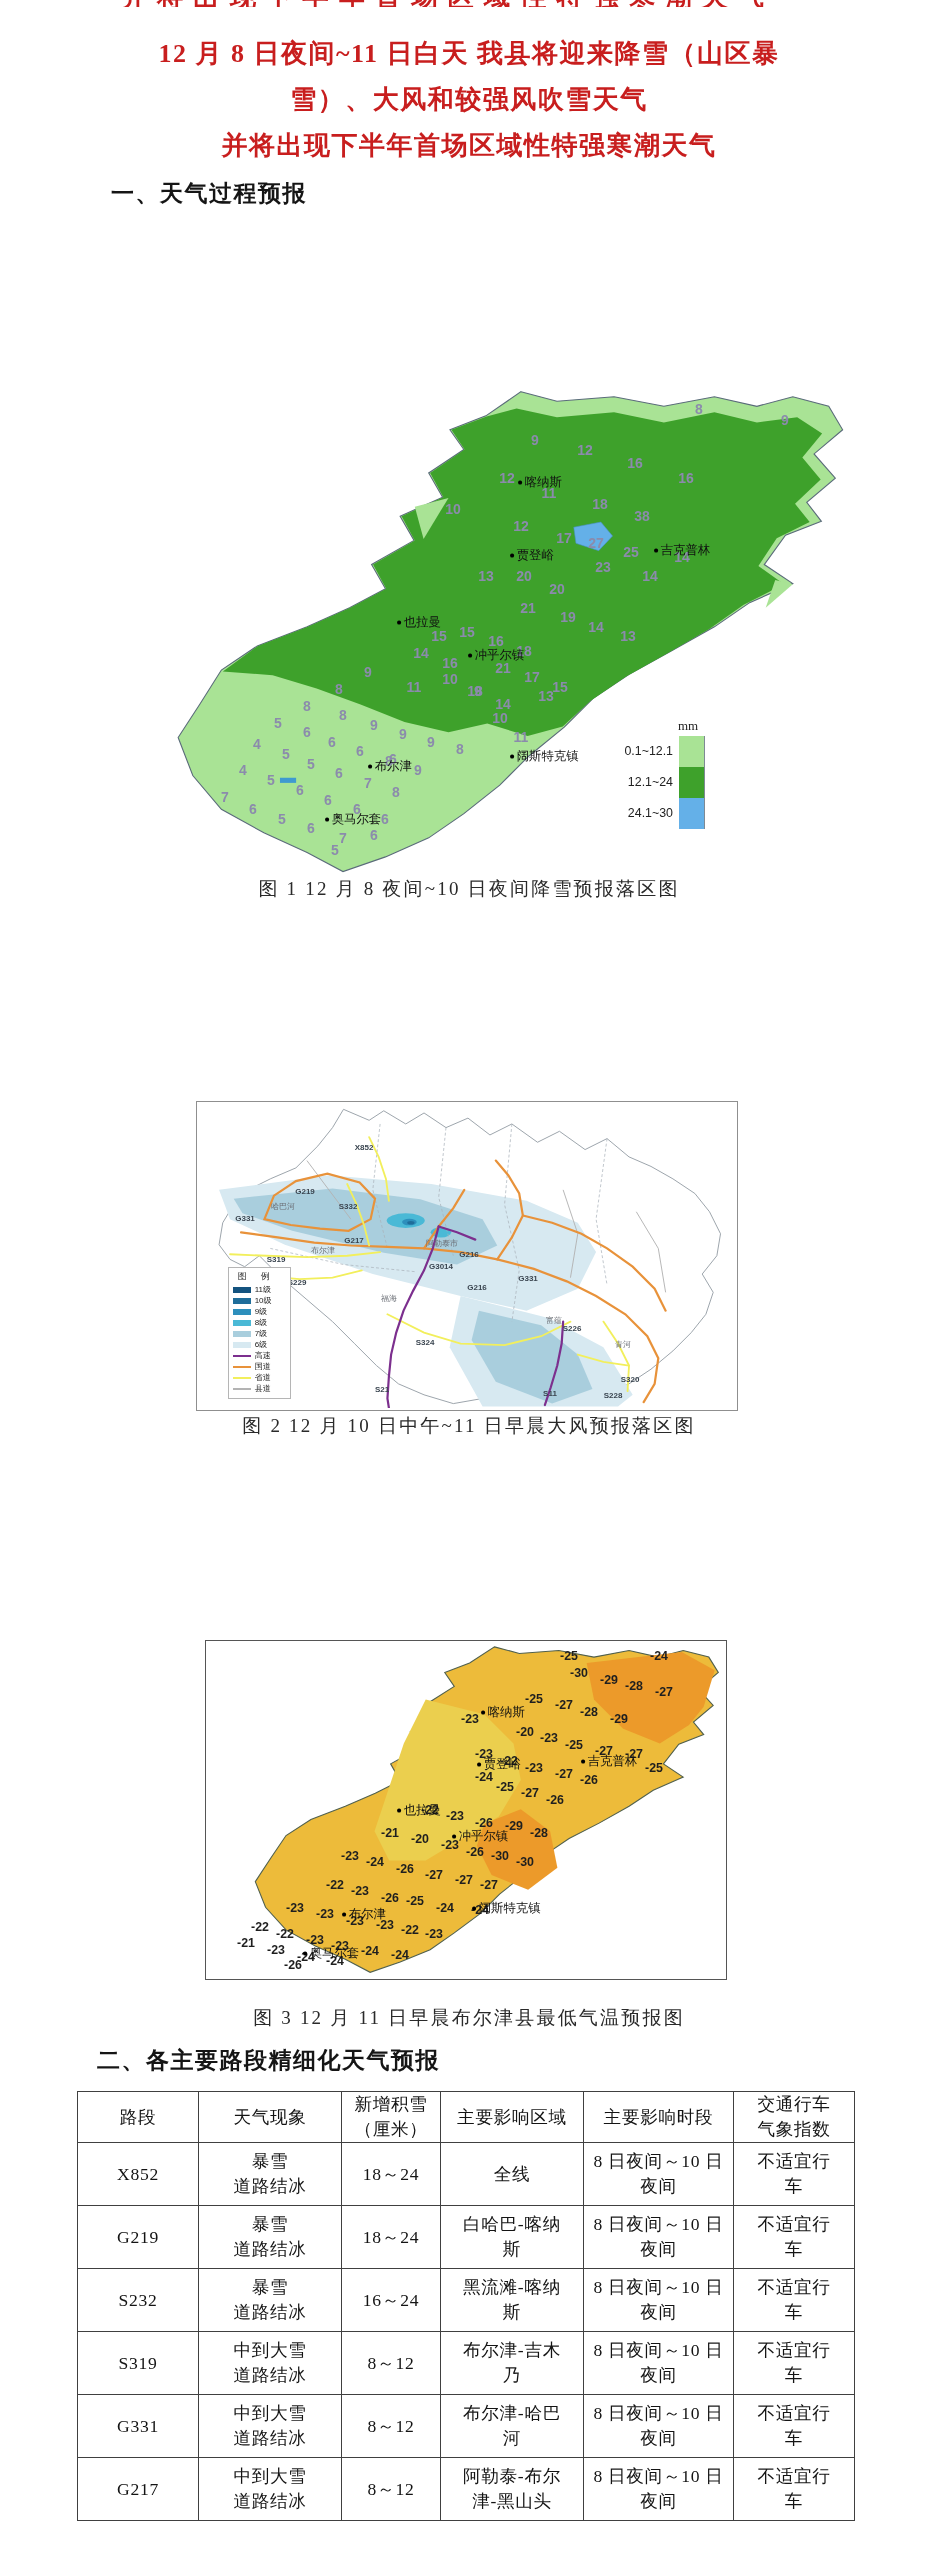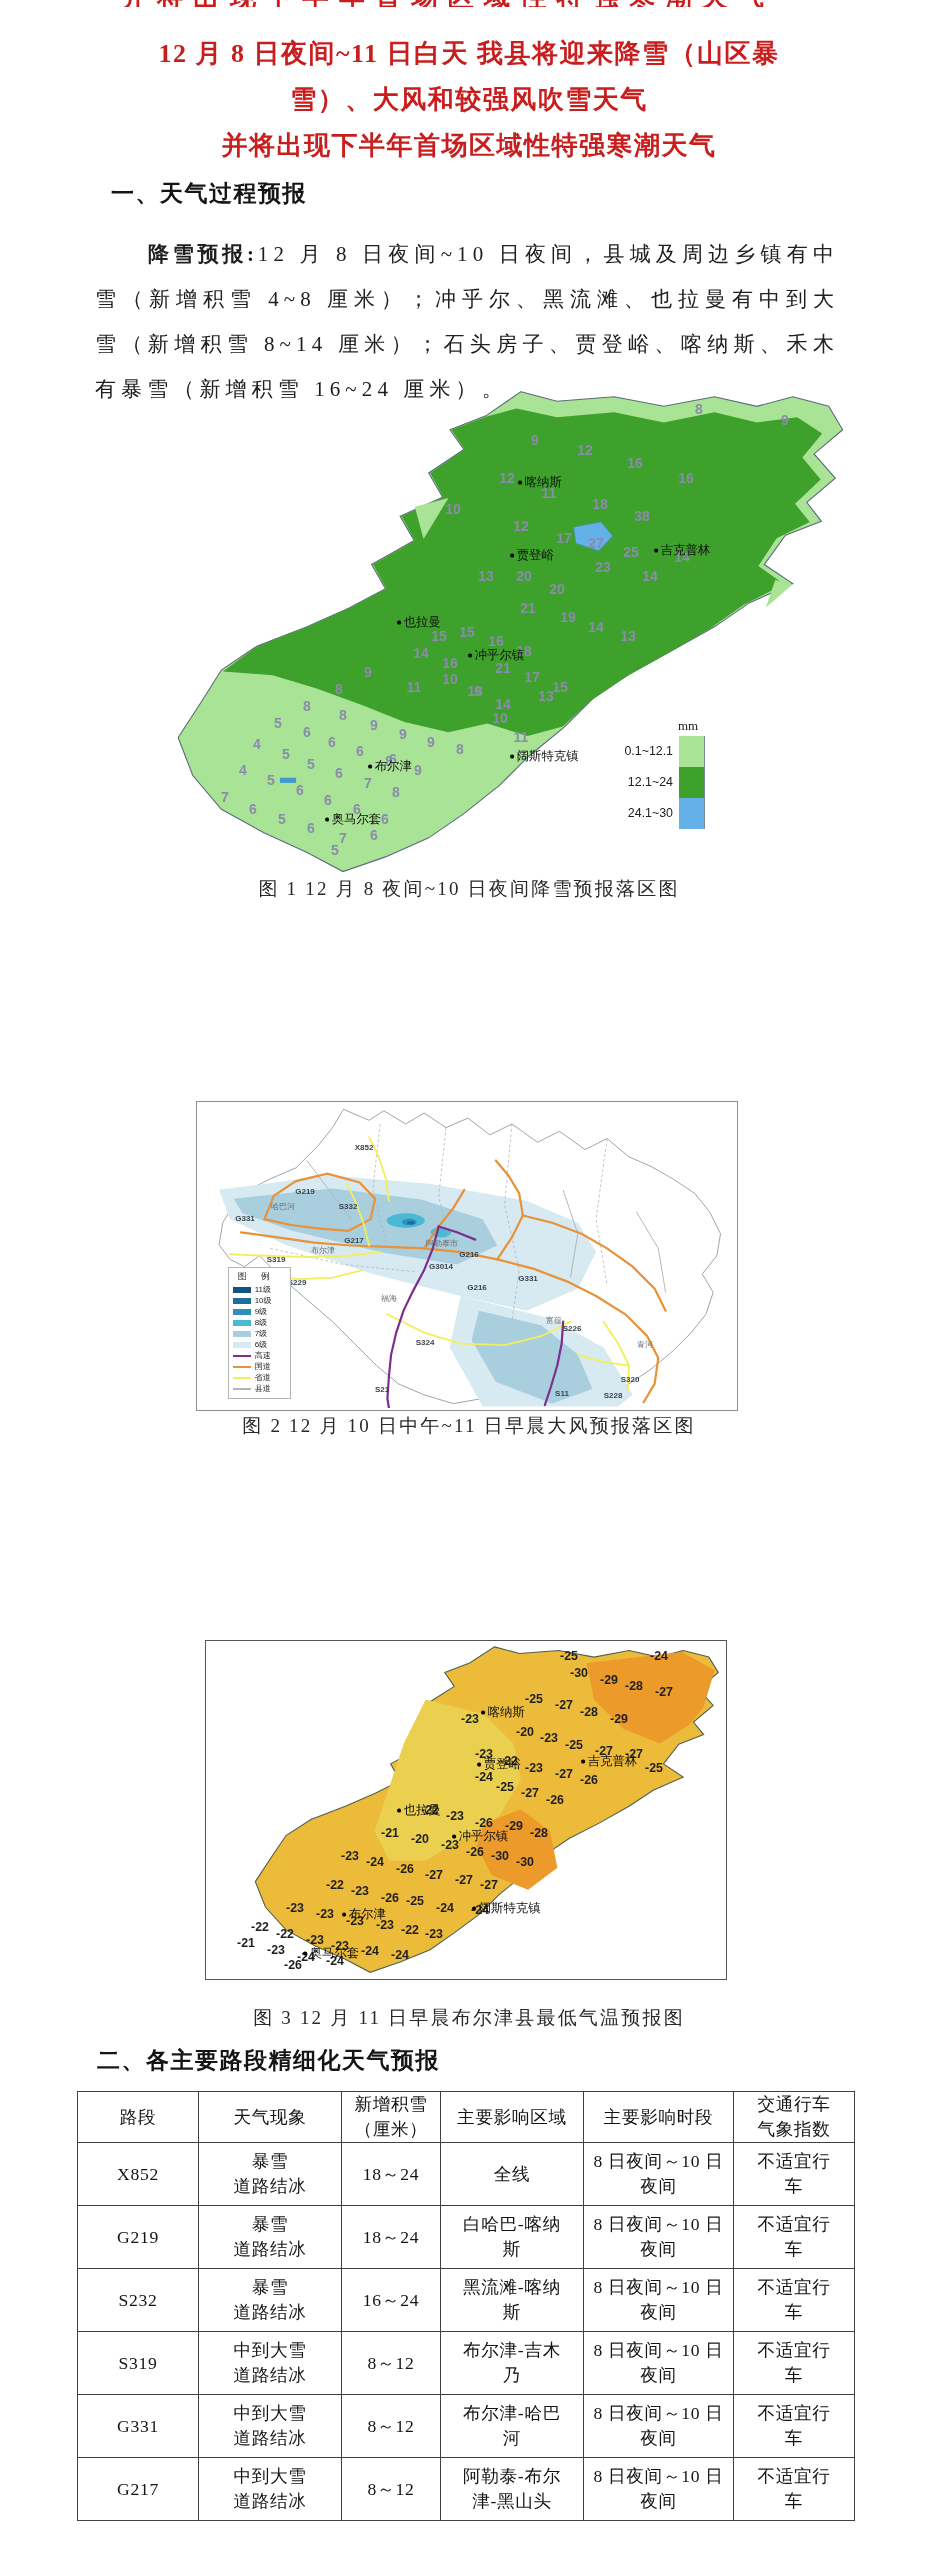--- a/index.html
+++ b/index.html
@@ -91,21 +91,20 @@
   </div>
 
   <div id="title">
       <div class="title-line">12 月 8 日夜间~11 日白天 我县将迎来降雪（山区暴</div>
       <div class="title-line">雪）、大风和较强风吹雪天气</div>
       <div class="title-line">并将出现下半年首场区域性特强寒潮天气</div>
     </div>
 
   <div id="h1" class="h-sec">一、天气过程预报</div>
 
-  <p id="para-snow" class="para"><b>降雪预报:</b><span>12 月 8 日夜间~10 日夜间，县城及周边乡镇有中雪（新增积雪 4~8 厘米）；冲乎尔、黑流滩、也拉曼有中到大雪（新增积雪 8~14 厘米）；石头房子、贾登峪、喀纳斯、禾木有暴雪（新增积雪 16~24 厘米）。</span></p>
 
   <div id="fig1">
     <svg width="762" height="485" viewBox="0 0 1040 662">
       <path id="fig1-base" d="M591,5 L640,18 718,12 786,25 855,12 913,25 962,12 1011,25 1030,57 991,90 1020,123 981,156 1001,182 952,201 923,241 962,267 903,293 855,326 796,359 738,391 689,424 650,463 601,503 562,542 513,581 465,614 406,640 348,660 299,634 240,607 182,575 143,529 123,477 153,431 182,385 231,352 299,326 357,300 406,274 387,241 445,208 426,175 484,149 465,116 513,84 494,57 543,38 Z" fill="#a9e395" stroke="#5a6b7a" stroke-width="1.5"></path>
       <path id="fig1-dark" d="M585,28 L640,40 718,33 786,47 855,33 913,47 968,40 1002,62 975,95 1000,125 965,158 985,183 940,205 915,243 950,268 895,296 848,329 791,362 734,394 686,427 648,462 600,475 545,458 492,470 432,456 372,432 312,410 252,392 184,387 232,352 300,326 358,300 407,274 389,241 446,208 428,175 485,149 467,116 514,84 496,57 544,39 Z" fill="#3ea12b"></path>
       <path id="fig1-wedge1" d="M446,162 L492,150 458,206 Z" fill="#a9e395"></path>
       <path id="fig1-wedge2" d="M938,262 L962,268 925,300 Z" fill="#a9e395"></path>
       <path id="fig1-blue" d="M663,190 L700,183 716,202 697,222 666,212 Z" fill="#64b0e8" stroke="#4a90c4" stroke-width="0.8"></path>
       <rect id="fig1-lake" x="262" y="532" width="22" height="7" fill="#3f9ad0"></rect>
     </svg>
@@ -272,29 +271,29 @@
         <span class="map-lab2" style="left: 272px; top: 152px;">G216</span>
         <span class="map-lab2" style="left: 244px; top: 164px;">G3014</span>
         <span class="map-lab2" style="left: 280px; top: 185px;">G216</span>
         <span class="map-lab2" style="left: 79px; top: 157px;">S319</span>
         <span class="map-lab2" style="left: 100px; top: 180px;">S229</span>
         <span class="map-lab2" style="left: 228px; top: 240px;">S324</span>
         <span class="map-lab2" style="left: 375px; top: 226px;">S226</span>
         <span class="map-lab2" style="left: 433px; top: 277px;">S320</span>
         <span class="map-lab2" style="left: 416px; top: 293px;">S228</span>
         <span class="map-lab2" style="left: 185px; top: 287px;">S21</span>
-        <span class="map-lab2" style="left: 365px; top: 291px;">S11</span>
+        <span class="map-lab2" style="left: 353px; top: 291px;">S11</span>
         <span class="map-lab2" style="left: 331px; top: 176px;">G331</span>
         <span class="map-lab2 city" style="left: 86px; top: 104px;">哈巴河</span>
         <span class="map-lab2 city" style="left: 126px; top: 148px;">布尔津</span>
         <span class="map-lab2 city" style="left: 245px; top: 141px;">阿勒泰市</span>
         <span class="map-lab2 city" style="left: 72px; top: 176px;">吉木乃</span>
         <span class="map-lab2 city" style="left: 192px; top: 196px;">福海</span>
         <span class="map-lab2 city" style="left: 357px; top: 218px;">富蕴</span>
-        <span class="map-lab2 city" style="left: 426px; top: 242px; margin-left: 22px;">青河</span>
+        <span class="map-lab2 city" style="left: 426px; top: 242px;">青河</span>
       </div>
     <div id="fig2-legend">
       <div class="lt">图 例</div>
     <div class="f2-row">
           <span class="sw" style="background: rgb(20, 83, 127);"></span>
           <span class="lab">11级</span>
         </div>
         <div class="f2-row">
           <span class="sw" style="background: rgb(31, 109, 154);"></span>
           <span class="lab">10级</span>

